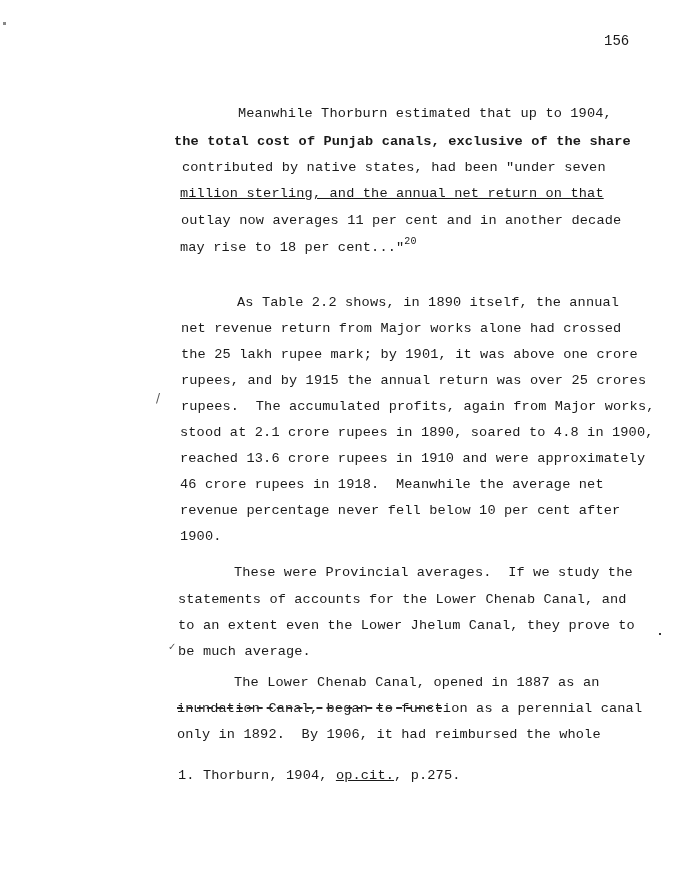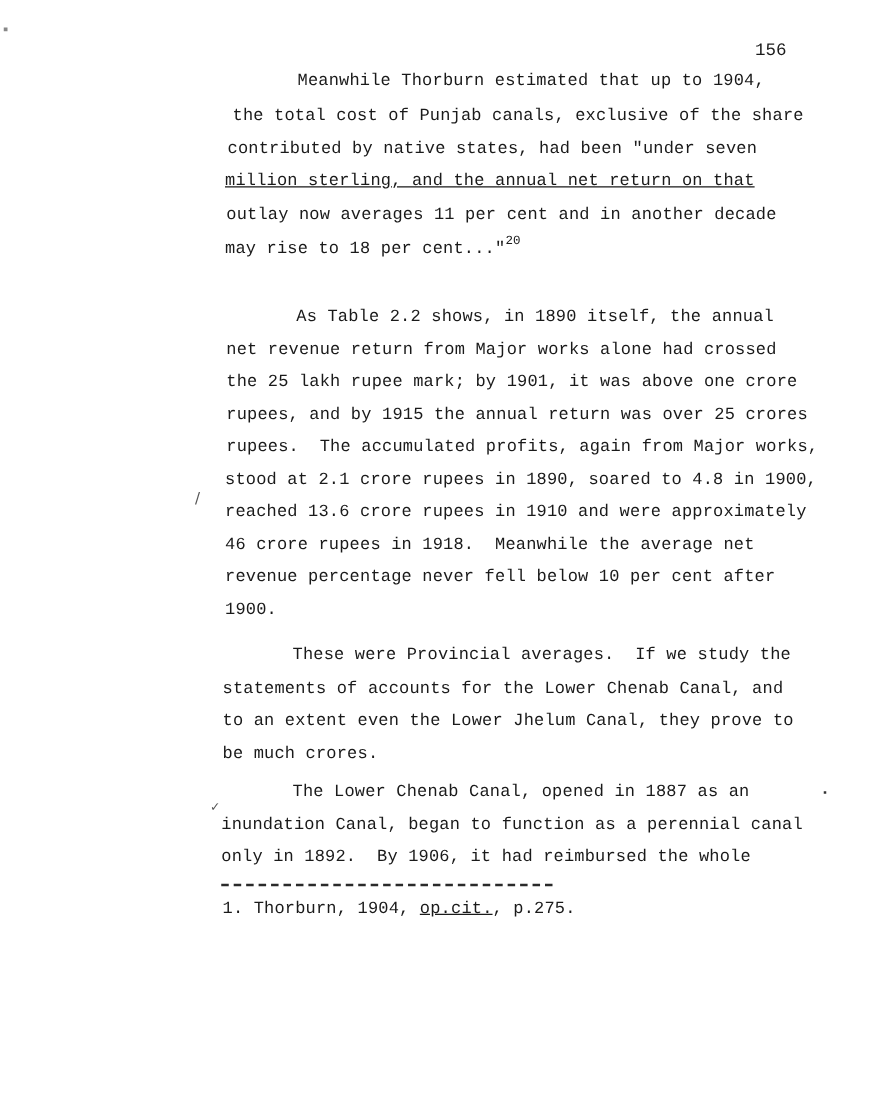--- a/index.html
+++ b/index.html
@@ -21,20 +21,21 @@
       top: 33px;
       font-size: 14px;
       letter-spacing: 0px;
     }
     .line {
       position: absolute;
       font-size: 13.6px;
       white-space: pre;
       letter-spacing: 0.15px;
       line-height: 18px;
+      margin-top: 48px;
     }
     .sup {
       font-size: 10px;
       position: relative;
       top: -7px;
     }
     .footnote-rule {
       position: absolute;
       left: 177px;
       top: 707px;
@@ -62,21 +63,21 @@
 <body>
 
 <div>
 
   <span class="speck" style="left:3px; top:22px;"></span>
 
   <div class="page-number">156</div>
 
   <div>
     <div class="line" style="left:238px; top:57px;">Meanwhile Thorburn estimated that up to 1904,</div>
-    <div class="line" style="left:186px; top:85px;">the total cost of Punjab canals, exclusive of the share</div>
+    <div class="line" style="left:174px; top:85px;font-weight:bold;">the total cost of Punjab canals, exclusive of the share</div>
     <div class="line" style="left:182px; top:111px;">contributed by native states, had been "under seven</div>
     <div class="line" style="left:180px; top:137px;text-decoration:underline;">million sterling, and the annual net return on that</div>
     <div class="line" style="left:181px; top:164px;">outlay now averages 11 per cent and in another decade</div>
     <div class="line" style="left:180px; top:191px;"><span>may rise to 18 per cent..."</span><span class="sup">20</span></div>
   </div>
 
   <div>
     <div class="line" style="left:237px; top:246px;">As Table 2.2 shows, in 1890 itself, the annual</div>
     <div class="line" style="left:181px; top:272px;">net revenue return from Major works alone had crossed</div>
     <div class="line" style="left:181px; top:298px;">the 25 lakh rupee mark; by 1901, it was above one crore</div>
@@ -88,21 +89,21 @@
     <div class="line" style="left:180px; top:454px;">revenue percentage never fell below 10 per cent after</div>
     <div class="line" style="left:180px; top:480px;">1900.</div>
   </div>
 
   <span class="mark" style="left:156px; top:391px;">/</span>
 
   <div>
     <div class="line" style="left:234px; top:516px;">These were Provincial averages.  If we study the</div>
     <div class="line" style="left:178px; top:543px;">statements of accounts for the Lower Chenab Canal, and</div>
     <div class="line" style="left:178px; top:569px;">to an extent even the Lower Jhelum Canal, they prove to</div>
-    <div class="line" style="left:178px; top:595px;">be much crores.</div>
+    <div class="line" style="left:178px; top:595px;">be much average.</div>
   </div>
 
   <div>
     <div class="line" style="left:234px; top:626px;">The Lower Chenab Canal, opened in 1887 as an</div>
     <div class="line" style="left:177px; top:652px;">inundation Canal, began to function as a perennial canal</div>
     <div class="line" style="left:177px; top:678px;">only in 1892.  By 1906, it had reimbursed the whole</div>
   </div>
 
   <span class="mark" style="left:168px; top:641px; font-size:10px;">✓</span>
   <span class="speck" style="left:659px; top:633px; width:2px; height:2px; background:#333;"></span>

